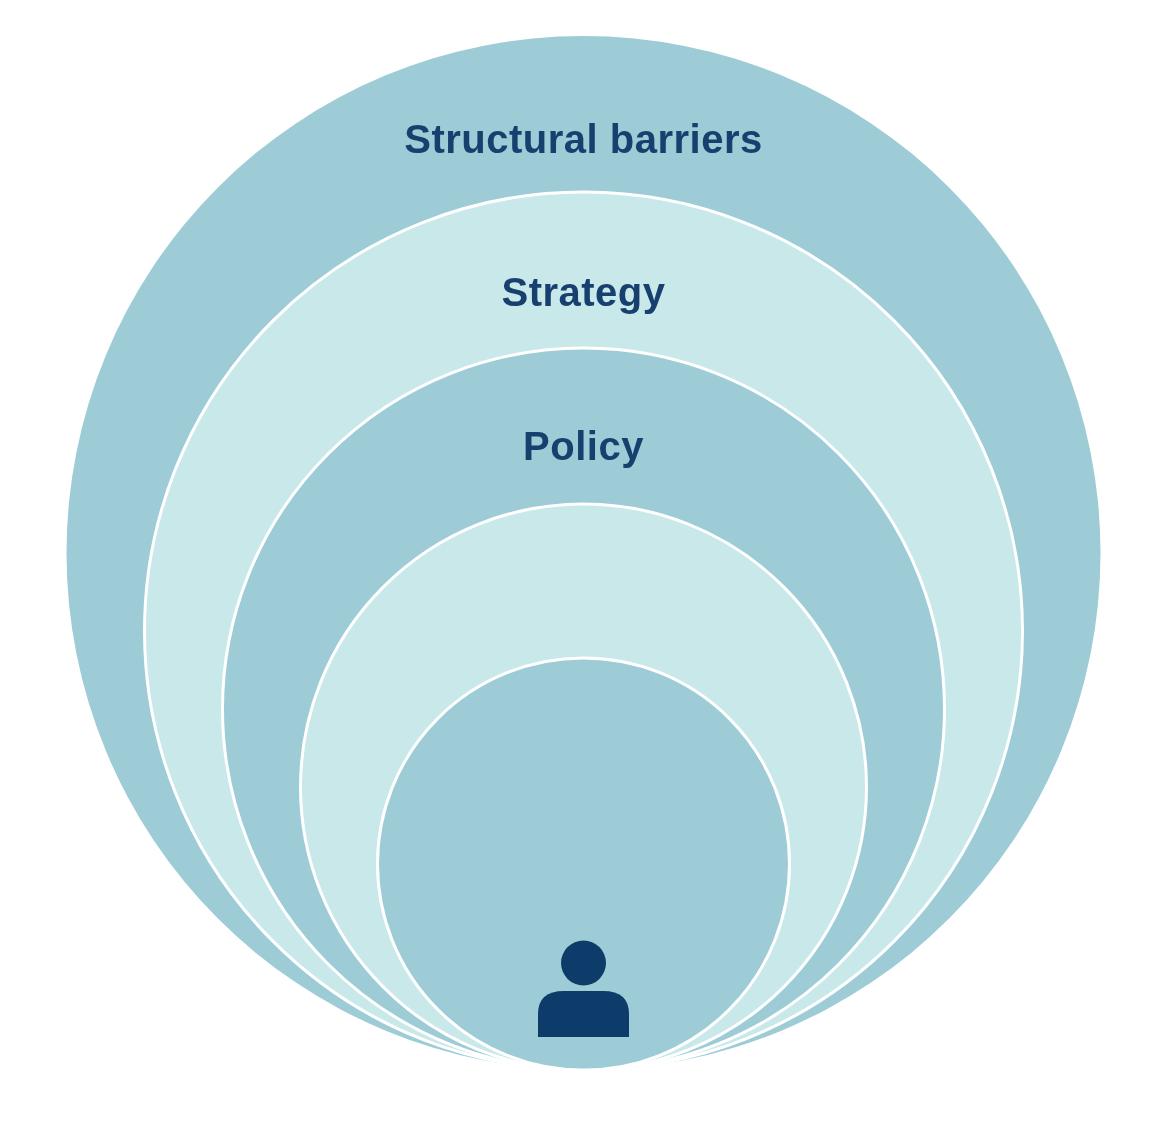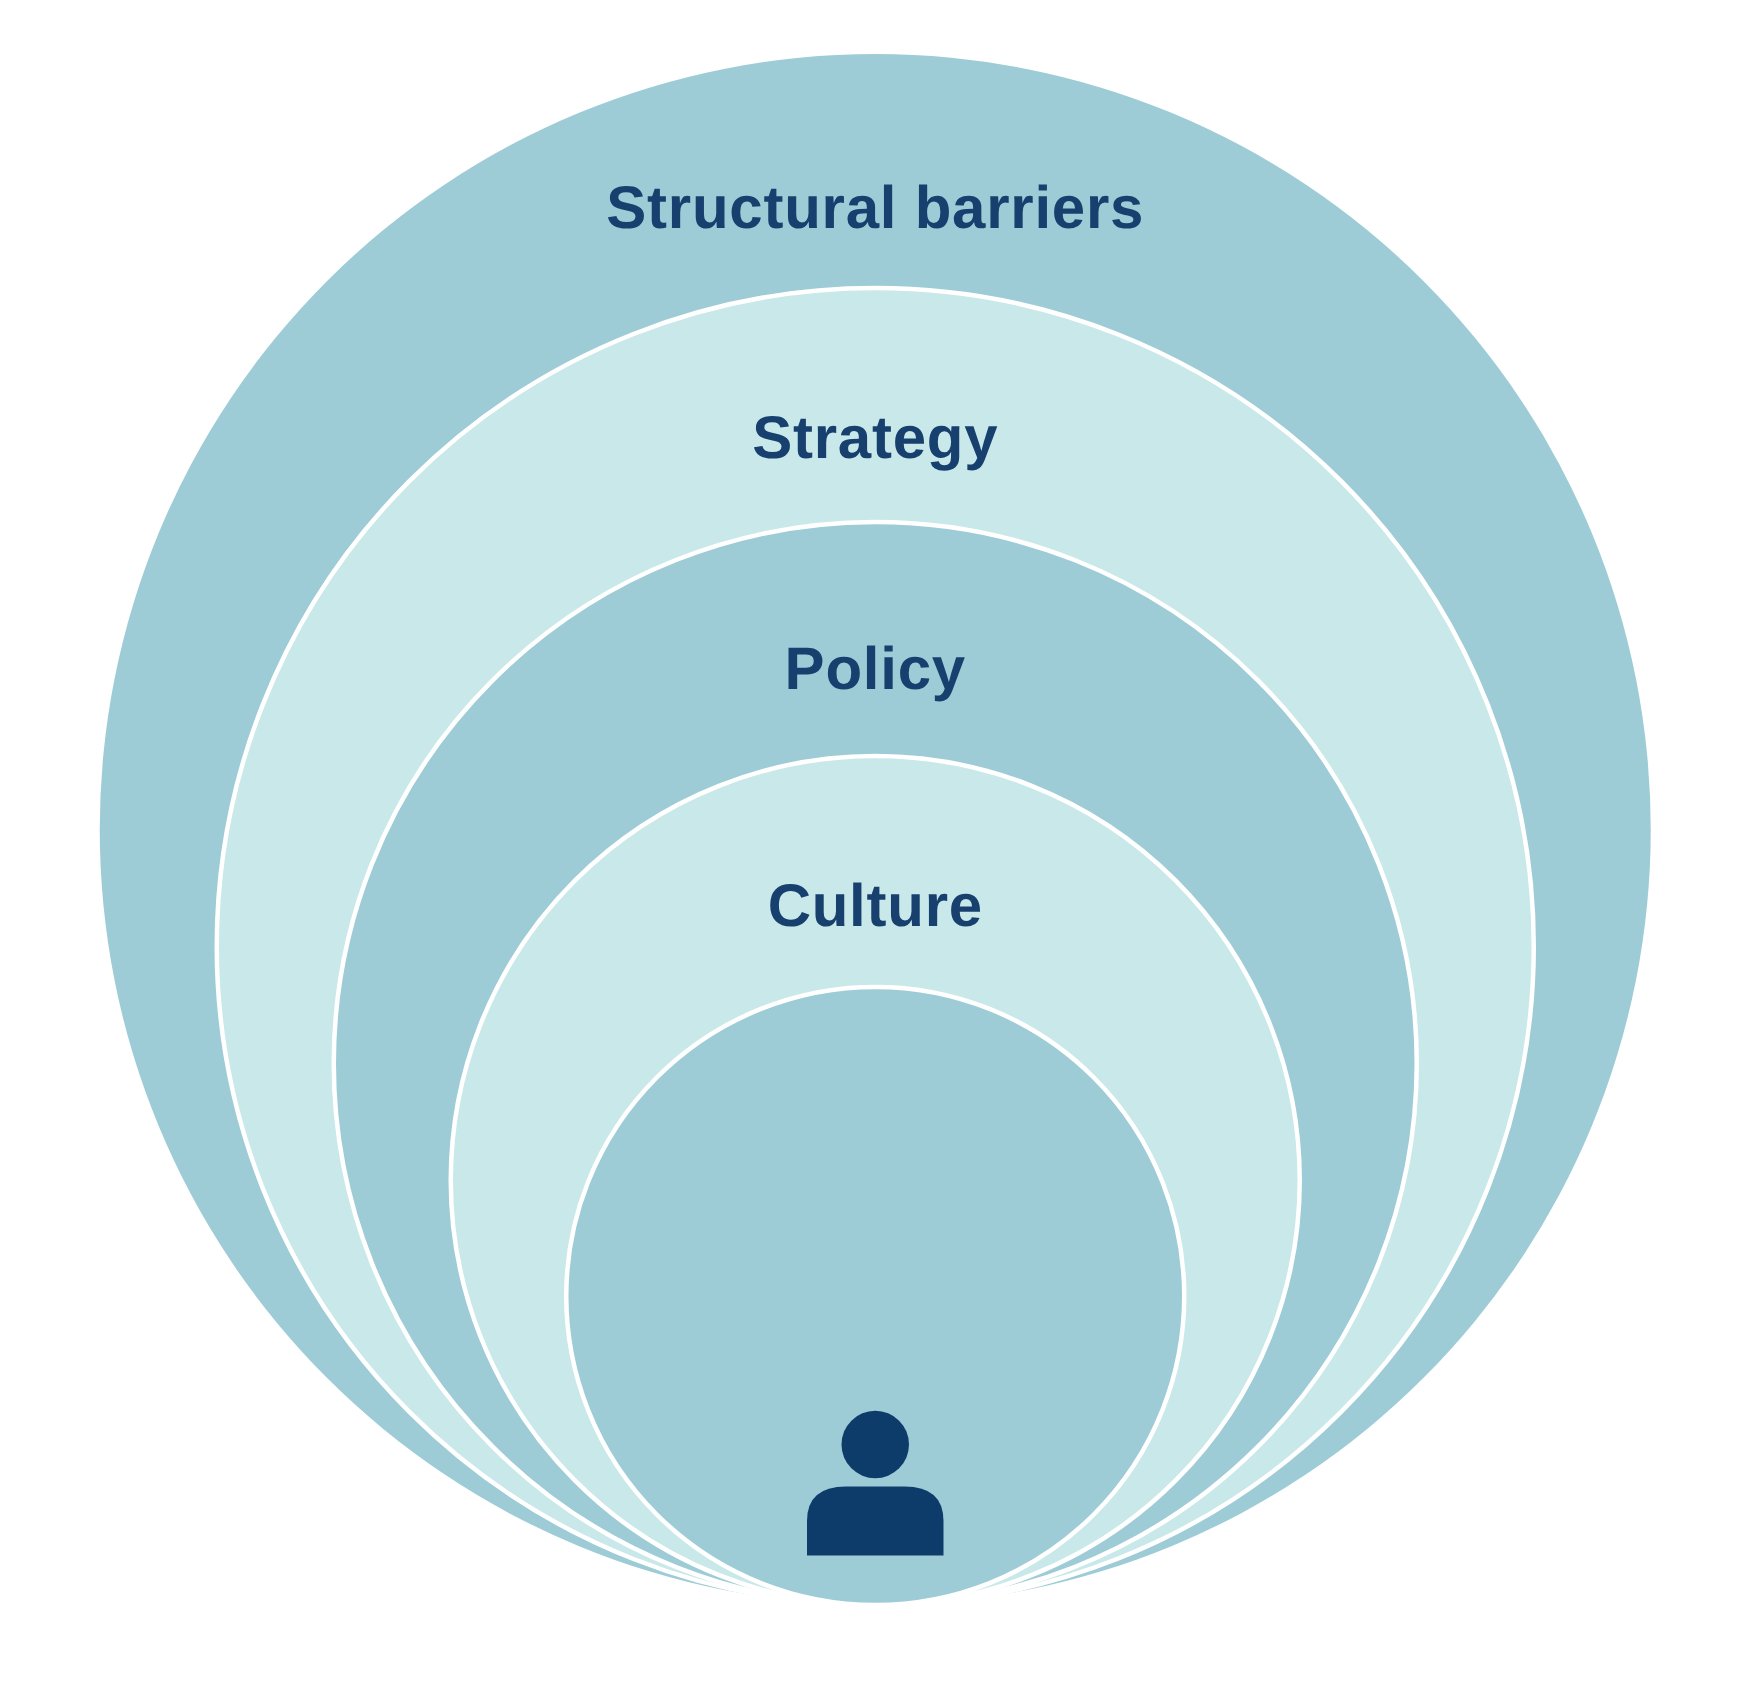--- a/index.html
+++ b/index.html
@@ -68,18 +68,17 @@
       <path d="M 538 1037 L 538 1014 Q 538 991 564 991 L 603 991 Q 629 991 629 1014 L 629 1037 Z"></path>
     </g>
   </svg>
 
   <div class="ring-label" style="top:120px">Structural barriers</div>
 
   <div class="ring-label" style="top:273px">Strategy</div>
 
   <div class="ring-label" style="top:427px">Policy</div>
 
-  <div class="ring-label" style="top:585px">Culture</div>
 
   <div class="ring-label two-line" style="top:828px">
   </div>
 
 </div>
 
 </body></html>

